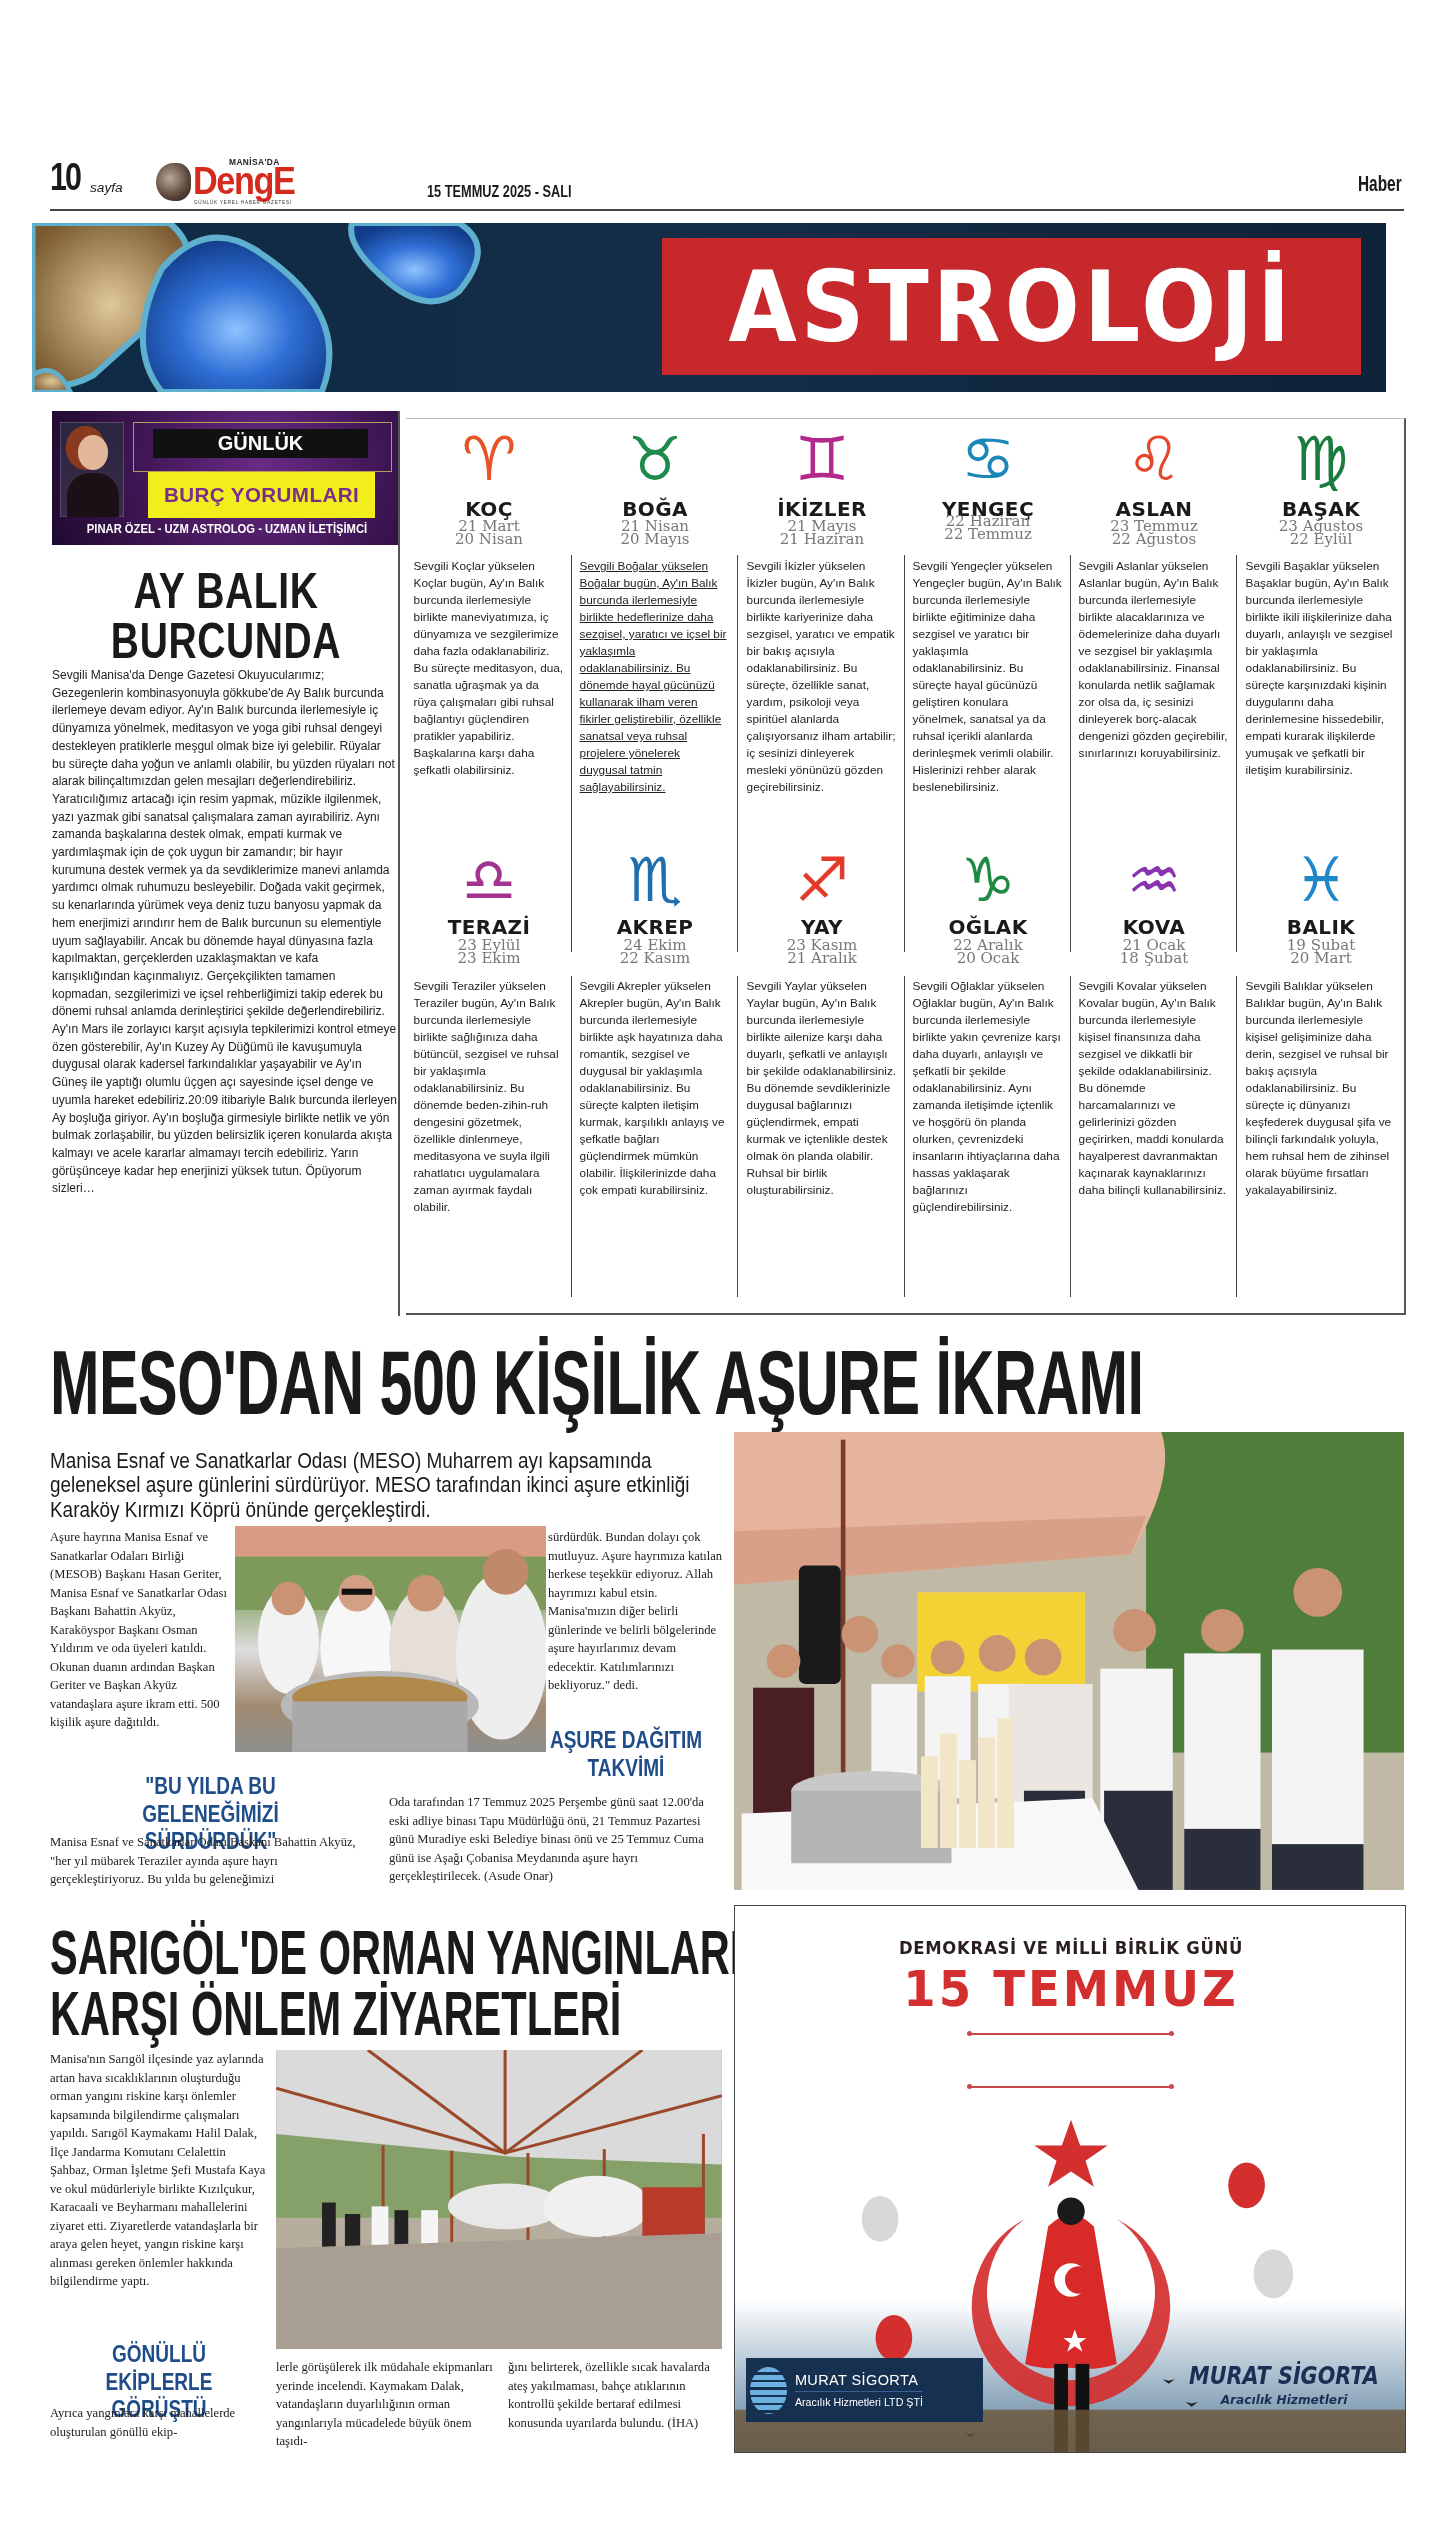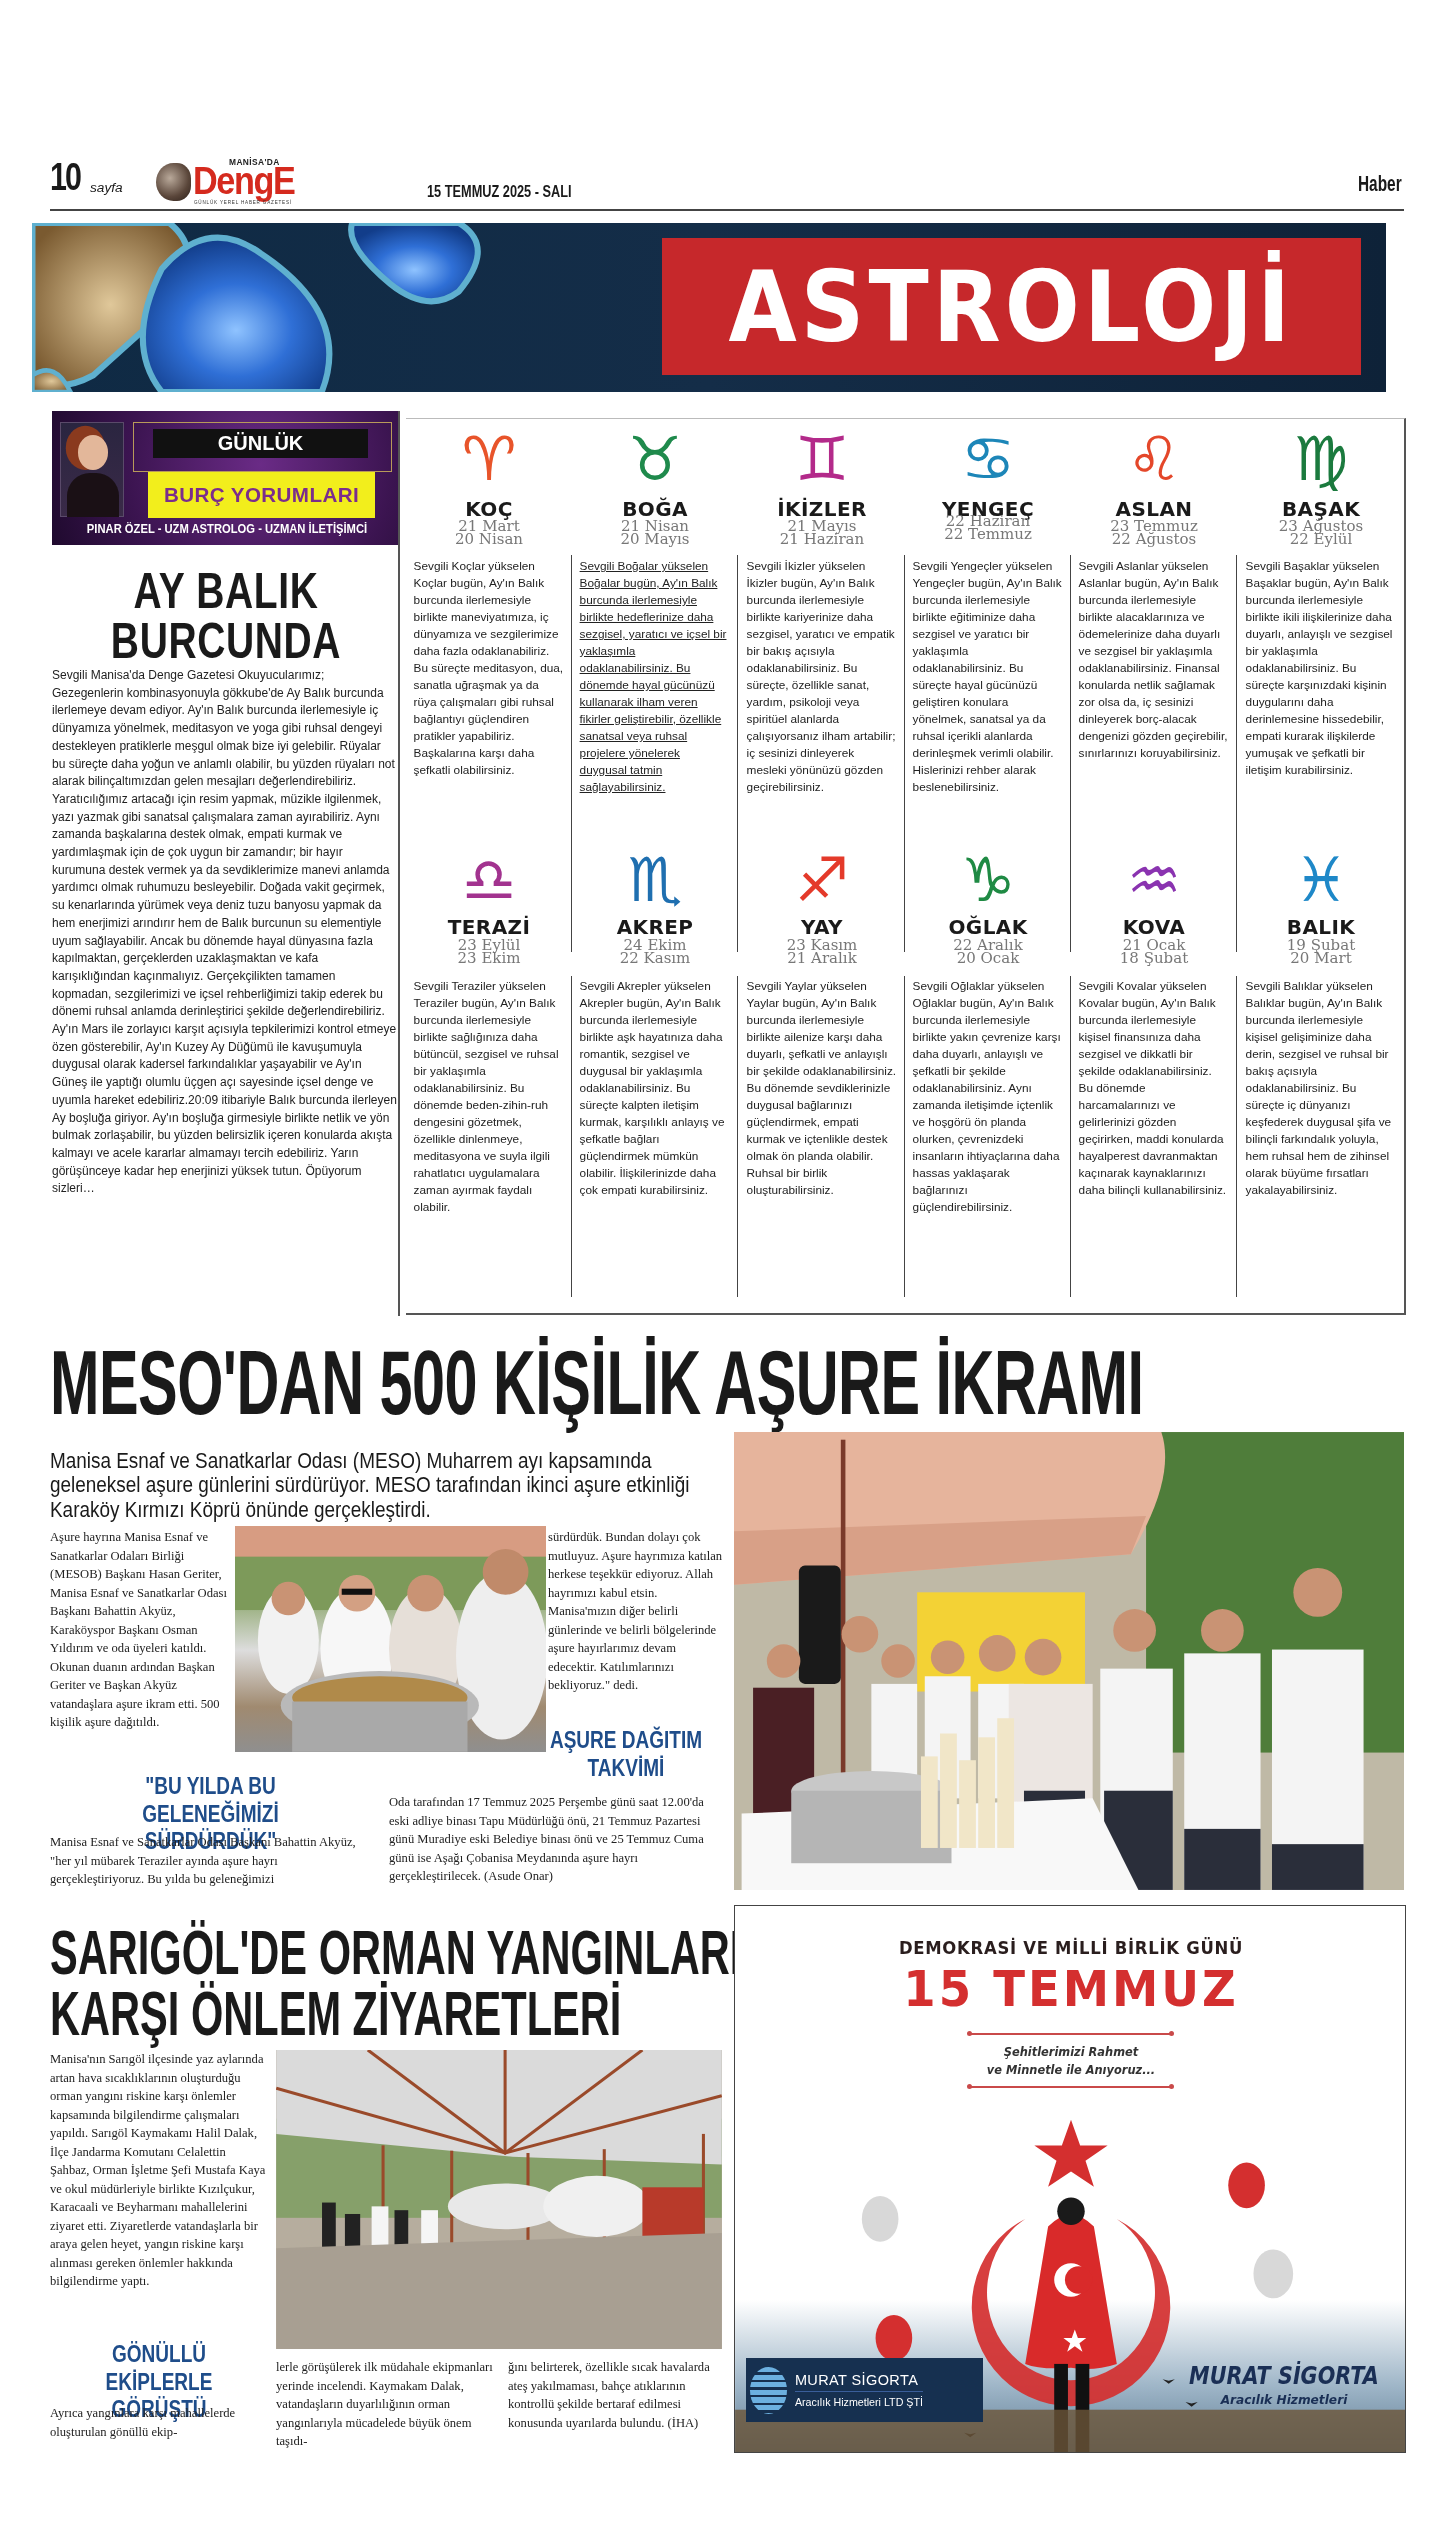--- a/index.html
+++ b/index.html
@@ -373,24 +373,20 @@
 </div>
 <div class="abs sub-blue sar-sub">GÖNÜLLÜ EKİPLERLE GÖRÜŞTÜ</div>
 <div class="abs serif-body sar-c1b">Ayrıca yangınlara karşı mahallelerde oluşturulan gönüllü ekip-</div>
 <div class="abs serif-body sar-c2">lerle görüşülerek ilk müdahale ekipmanları yerinde incelendi. Kaymakam Dalak, vatandaşların duyarlılığının orman yangınlarıyla mücadelede büyük önem taşıdı-</div>
 <div class="abs serif-body sar-c3">ğını belirterek, özellikle sıcak havalarda ateş yakılmaması, bahçe atıklarının kontrollü şekilde bertaraf edilmesi konusunda uyarılarda bulundu. (İHA)</div>
 
 <div class="abs ad">
   <div class="ad-top">DEMOKRASİ VE MİLLİ BİRLİK GÜNÜ</div>
   <div class="ad-big">15 TEMMUZ</div>
   <div class="ad-line" style="top:127px"></div>
-  <div class="ad-quote">
-    <div>Şehitlerimizi Rahmet</div>
-    <div>ve Minnetle ile Anıyoruz...</div>
-  </div>
   <div class="ad-line" style="top:180px"></div>
   <svg class="ad-art" viewBox="0 0 880 448">
     <defs>
       <linearGradient id="sky" x1="0" y1="0" x2="0" y2="1">
           <stop offset="0" stop-color="#ffffff"></stop>
           <stop offset="0.55" stop-color="#ffffff"></stop>
           <stop offset="0.8" stop-color="#9fb6c8"></stop>
           <stop offset="1" stop-color="#5e7c94"></stop>
         </linearGradient>
     </defs>

